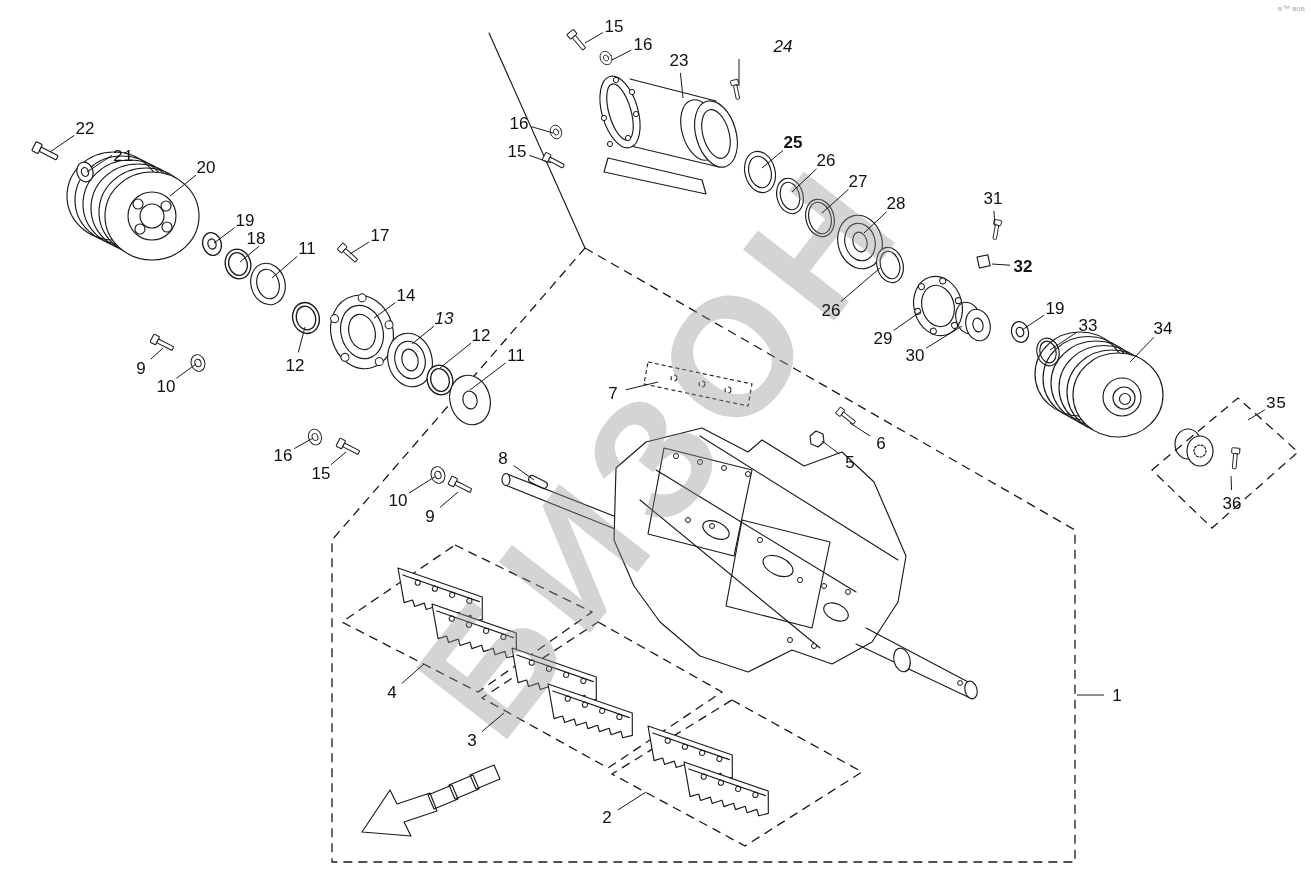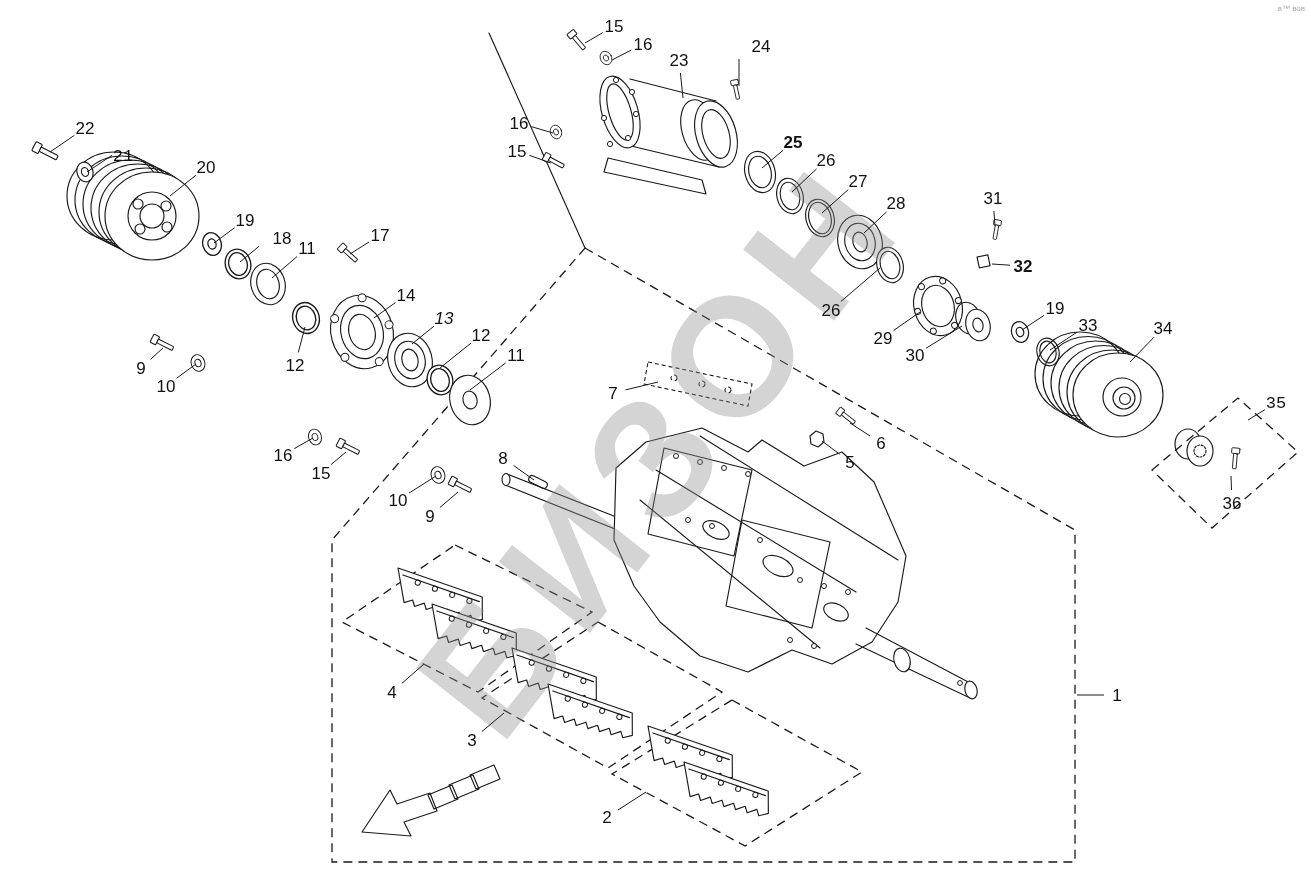--- a/index.html
+++ b/index.html
@@ -386,42 +386,42 @@
       <line x1="401.8" y1="683.4" x2="424" y2="664" stroke="#1a1a1a"></line>
       <line x1="481.9" y1="731.6" x2="504" y2="713" stroke="#1a1a1a"></line>
       <line x1="617.9" y1="810.0" x2="646" y2="792" stroke="#1a1a1a"></line>
       <line x1="1104.0" y1="695.0" x2="1077" y2="695" stroke="#1a1a1a"></line>
     </svg>
 
   <div id="label-layer">
       <span class="part-label" style="left: 614px; top: 26px;">15</span>
       <span class="part-label" style="left: 643px; top: 44px;">16</span>
       <span class="part-label" style="left: 679px; top: 60px;">23</span>
-      <span class="part-label" style="left: 761px; top: 46px;">24</span>
+      <span class="part-label" style="left: 783px; top: 46px; font-style: italic;">24</span>
       <span class="part-label" style="left: 519px; top: 123px;">16</span>
       <span class="part-label" style="left: 517px; top: 151px;">15</span>
       <span class="part-label" style="left: 793px; top: 142px; font-weight: bold;">25</span>
       <span class="part-label" style="left: 826px; top: 160px;">26</span>
       <span class="part-label" style="left: 858px; top: 181px;">27</span>
       <span class="part-label" style="left: 896px; top: 203px;">28</span>
       <span class="part-label" style="left: 831px; top: 310px;">26</span>
       <span class="part-label" style="left: 993px; top: 198px;">31</span>
       <span class="part-label" style="left: 1023px; top: 266px; font-weight: bold;">32</span>
       <span class="part-label" style="left: 883px; top: 338px;">29</span>
       <span class="part-label" style="left: 915px; top: 355px;">30</span>
       <span class="part-label" style="left: 1055px; top: 308px;">19</span>
       <span class="part-label" style="left: 1088px; top: 325px;">33</span>
       <span class="part-label" style="left: 1163px; top: 328px;">34</span>
       <span class="part-label" style="left: 1276px; top: 403px; font-family: Liberation Mono, monospace;">35</span>
       <span class="part-label" style="left: 1232px; top: 503px;">36</span>
       <span class="part-label" style="left: 85px; top: 128px;">22</span>
       <span class="part-label" style="left: 123px; top: 156px; font-family: Liberation Mono, monospace;">21</span>
       <span class="part-label" style="left: 206px; top: 167px; text-align: center;">20</span>
       <span class="part-label" style="left: 245px; top: 220px;">19</span>
-      <span class="part-label" style="left: 282px; top: 238px;">18</span>
+      <span class="part-label" style="left: 256px; top: 238px;">18</span>
       <span class="part-label" style="left: 307px; top: 248px;">11</span>
       <span class="part-label" style="left: 380px; top: 235px;">17</span>
       <span class="part-label" style="left: 406px; top: 295px; text-align: center;">14</span>
       <span class="part-label" style="left: 444px; top: 318px; font-style: italic;">13</span>
       <span class="part-label" style="left: 481px; top: 335px;">12</span>
       <span class="part-label" style="left: 516px; top: 355px;">11</span>
       <span class="part-label" style="left: 295px; top: 365px;">12</span>
       <span class="part-label" style="left: 141px; top: 368px;">9</span>
       <span class="part-label" style="left: 166px; top: 386px;">10</span>
       <span class="part-label" style="left: 283px; top: 455px;">16</span>

